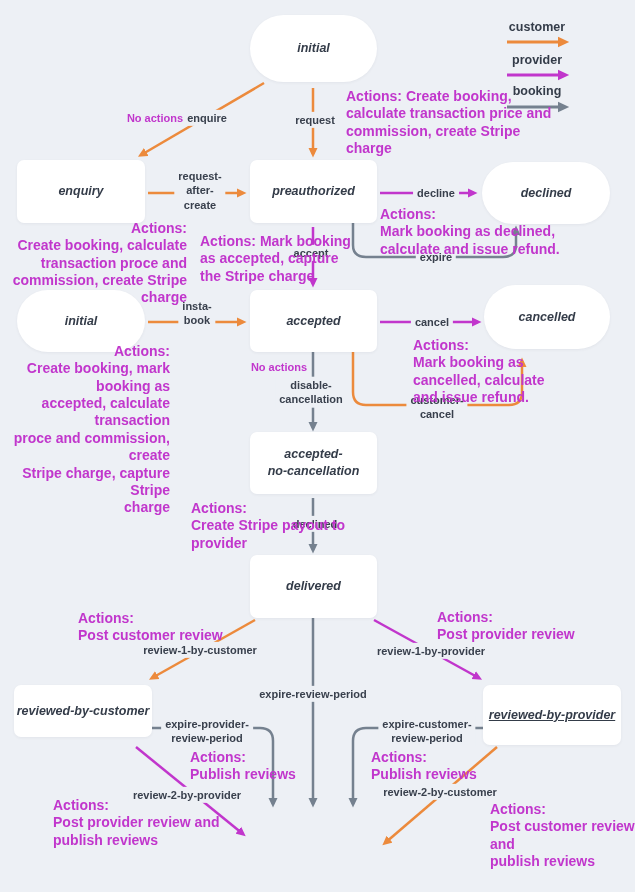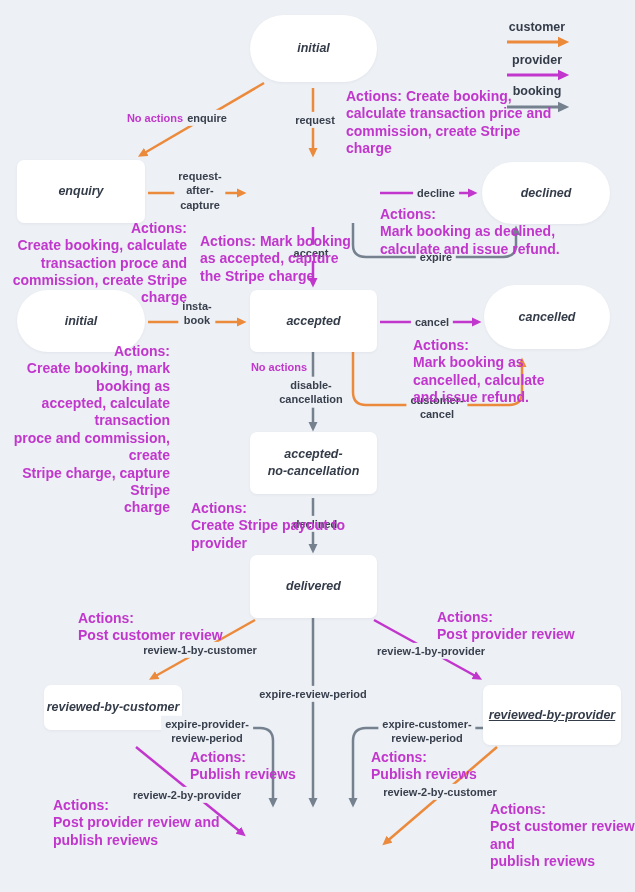--- a/index.html
+++ b/index.html
@@ -80,36 +80,37 @@
       <path d="M507 107 L565 107" stroke-width="3" marker-end="url(#mk-s)"></path>
     </g>
   </svg>
 
   <div class="legend-label" style="left:537px;top:20px;">customer</div>
   <div class="legend-label" style="left:537px;top:53px;">provider</div>
   <div class="legend-label" style="left:537px;top:84px;">booking</div>
 
   <div class="node pill" style="left:250px;top:15px;width:127px;height:67px;">initial</div>
   <div class="node" style="left:17px;top:160px;width:128px;height:63px;">enquiry</div>
+  <div class="node" style="left:250px;top:160px;width:127px;height:63px;">preauthorized</div>
   <div class="node pill" style="left:482px;top:162px;width:128px;height:62px;">declined</div>
   <div class="node pill" style="left:17px;top:290px;width:128px;height:62px;">initial</div>
   <div class="node" style="left:250px;top:290px;width:127px;height:62px;">accepted</div>
   <div class="node pill" style="left:484px;top:285px;width:126px;height:64px;">cancelled</div>
   <div class="node" style="left:250px;top:432px;width:127px;height:62px;">accepted-
 no-cancellation</div>
   <div class="node" style="left:250px;top:555px;width:127px;height:63px;">delivered</div>
-  <div class="node" style="left:14px;top:685px;width:138px;height:45px;margin-left:30px;">reviewed-by-customer</div>
+  <div class="node" style="left:14px;top:685px;width:138px;height:52px;">reviewed-by-customer</div>
   <div class="node" style="left:483px;top:685px;width:138px;height:60px;text-decoration:underline;">reviewed-by-provider</div>
 
   <div class="elabel magenta" style="left:155px;top:118px;">No actions</div>
   <div class="elabel" style="left:207px;top:118px;">enquire</div>
   <div class="elabel" style="left:315px;top:120px;">request</div>
   <div class="elabel" style="left:200px;top:190px;">request-
 after-
-capture</div>
+create</div>
   <div class="elabel" style="left:436px;top:193px;">decline</div>
   <div class="elabel" style="left:436px;top:257px;">expire</div>
   <div class="elabel" style="left:311px;top:253px;">accept</div>
   <div class="elabel" style="left:197px;top:313px;">insta-
 book</div>
   <div class="elabel" style="left:432px;top:322px;">cancel</div>
   <div class="elabel magenta" style="left:279px;top:367px;">No actions</div>
   <div class="elabel" style="left:311px;top:392px;">disable-
 cancellation</div>
   <div class="elabel" style="left:437px;top:407px;">customer-

